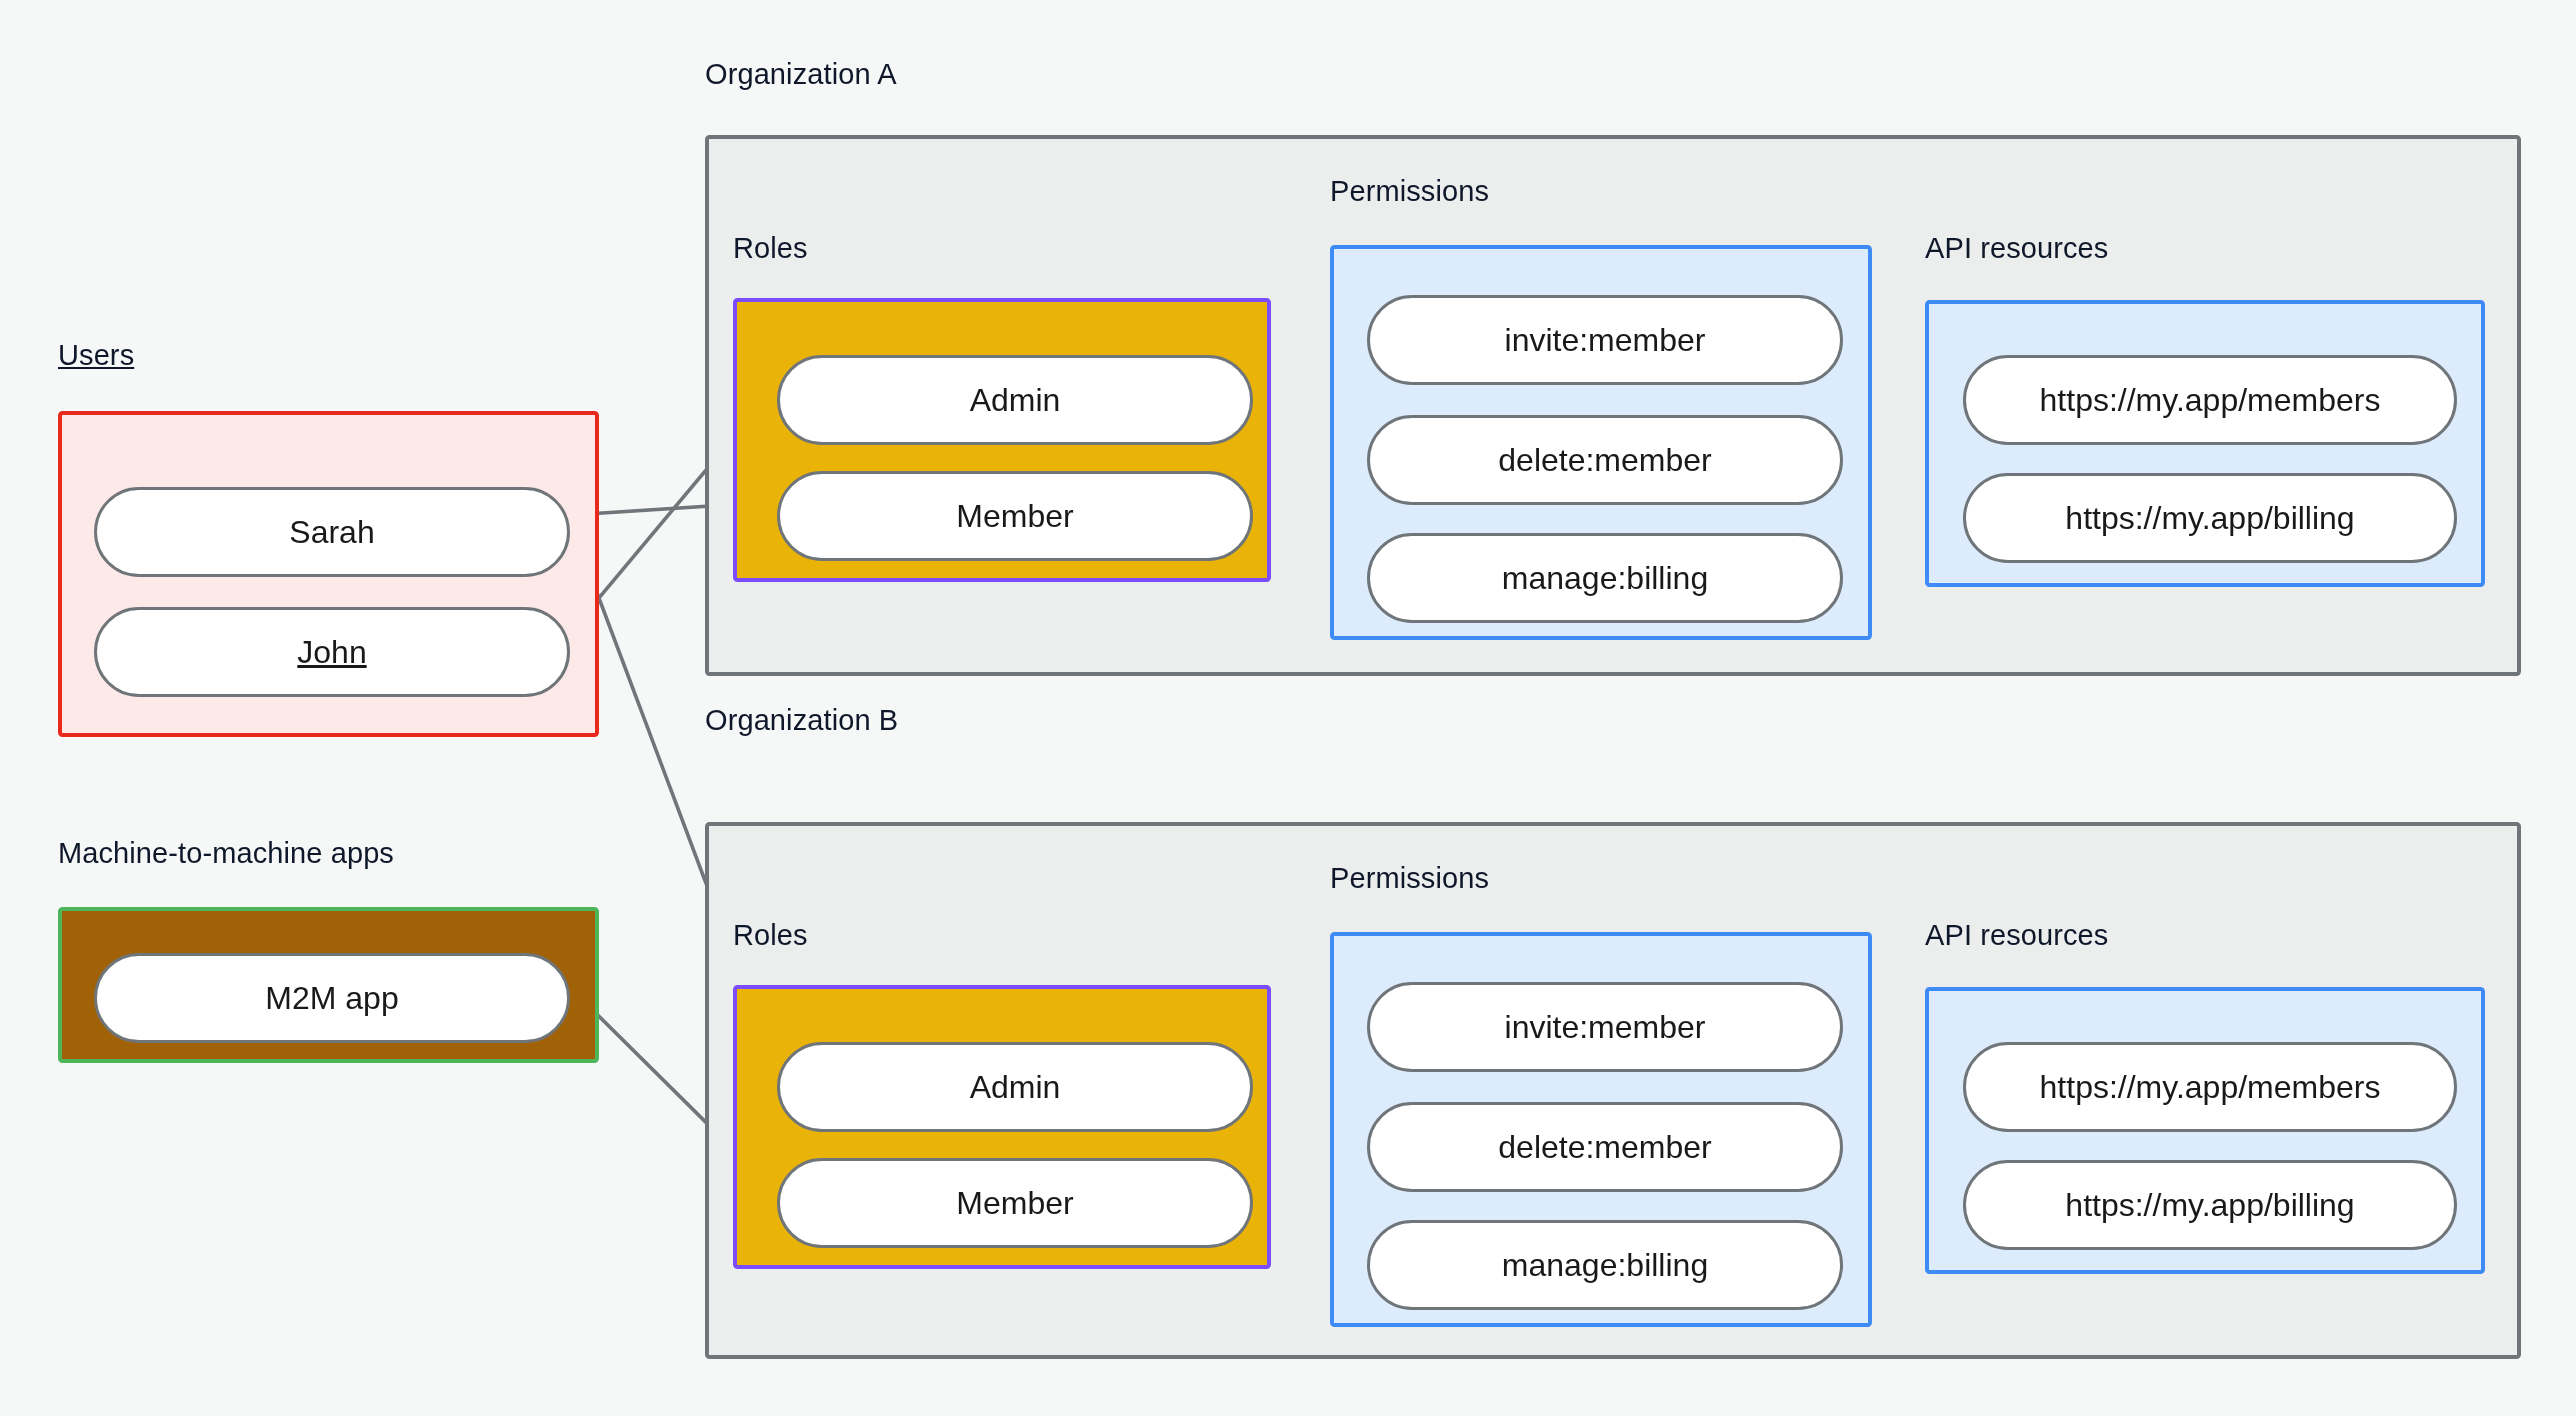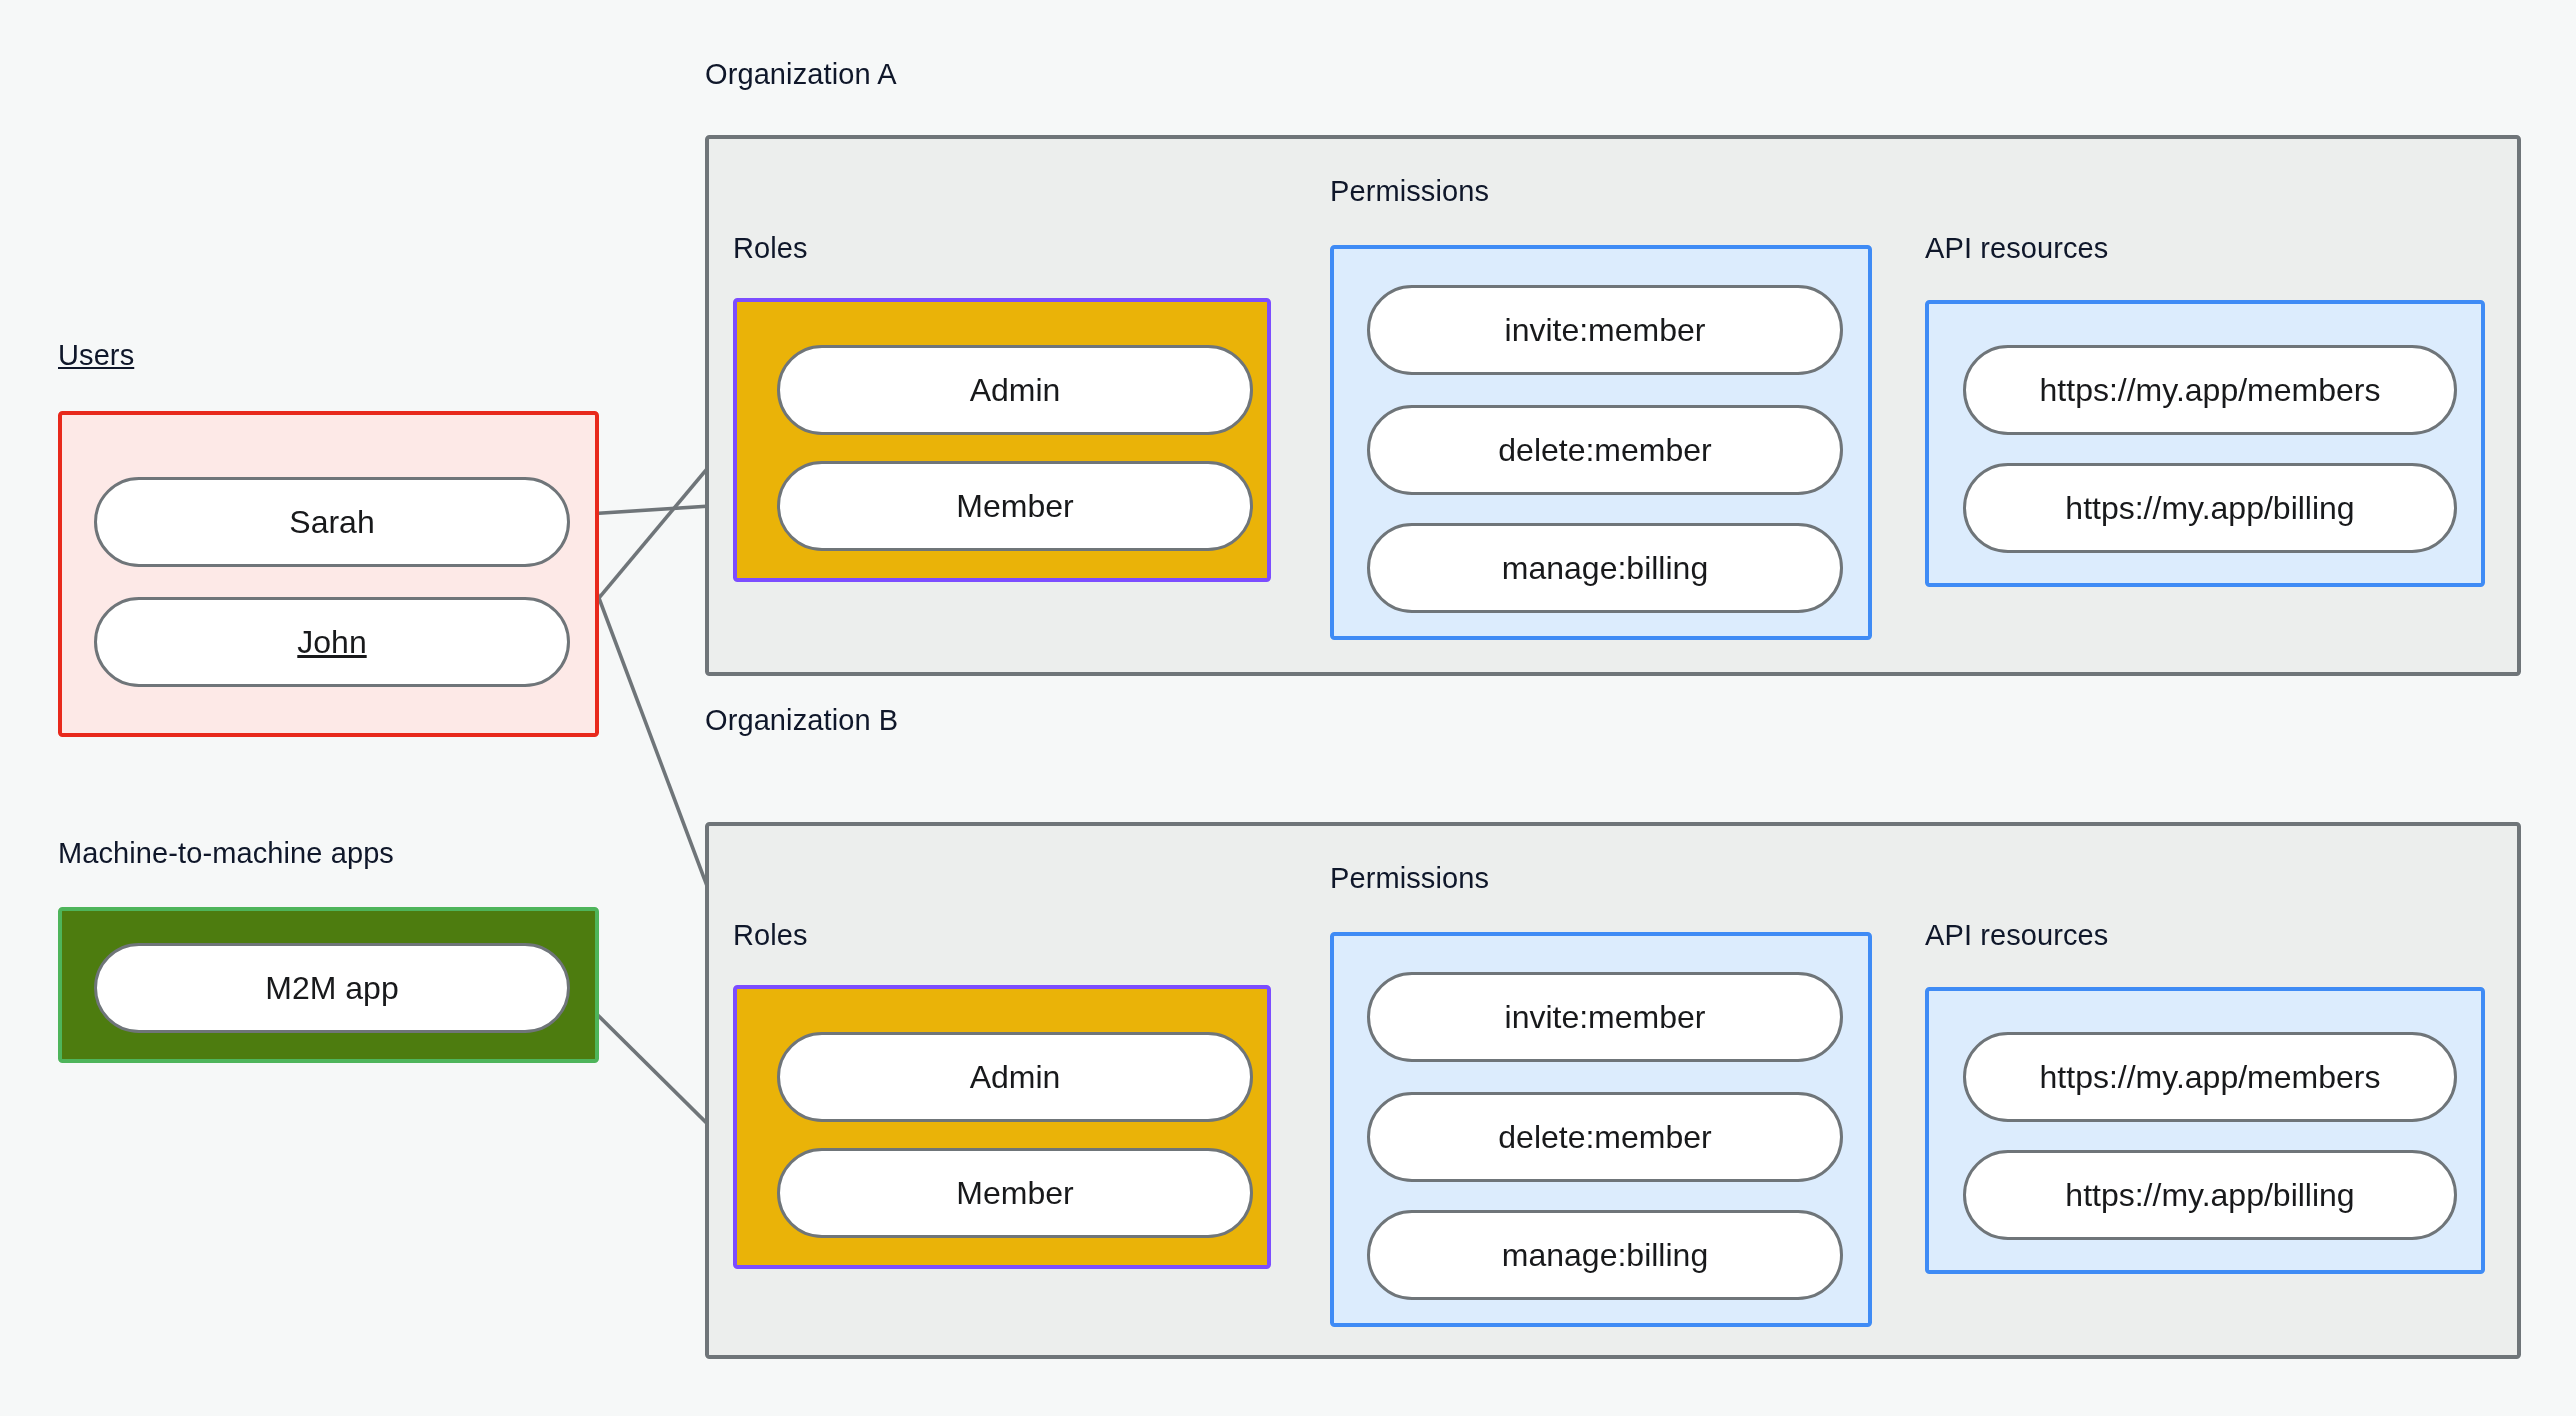--- a/index.html
+++ b/index.html
@@ -28,38 +28,39 @@
   }
 
   
   .groupbox {
     position: absolute;
     box-sizing: border-box;
     border-radius: 4.5px;
   }
   .org-box   { background: #eceeed; border: 4.5px solid #6f7579; }
   .users-box { background: #fde9e7; border: 4.5px solid #e8291c; }
-  .m2m-box   { background: #4d7c0f; border: 4.5px solid #4eb55b; }
+  .m2m-box   { background: #a16207; border: 4.5px solid #4eb55b; }
   .roles-box { background: #eab308; border: 4.5px solid #7c4dff; }
   .perm-box  { background: #dcecfd; border: 4.5px solid #3f8bf5; }
   .api-box   { background: #dcecfd; border: 4.5px solid #3f8bf5; }
 
   
   .pill {
     position: absolute;
     box-sizing: border-box;
     background: #ffffff;
     border: 3.6px solid #6f7579;
     border-radius: 900px;
     display: flex;
     align-items: center;
     justify-content: center;
     font-size: 32px;
     color: #18191b;
     white-space: nowrap;
+    margin-top: 10px;
   }
 
   
   #wires {
     position: absolute;
     left: 0; top: 0;
     width: 2576px;
     height: 1416px;
     pointer-events: none;
   }

